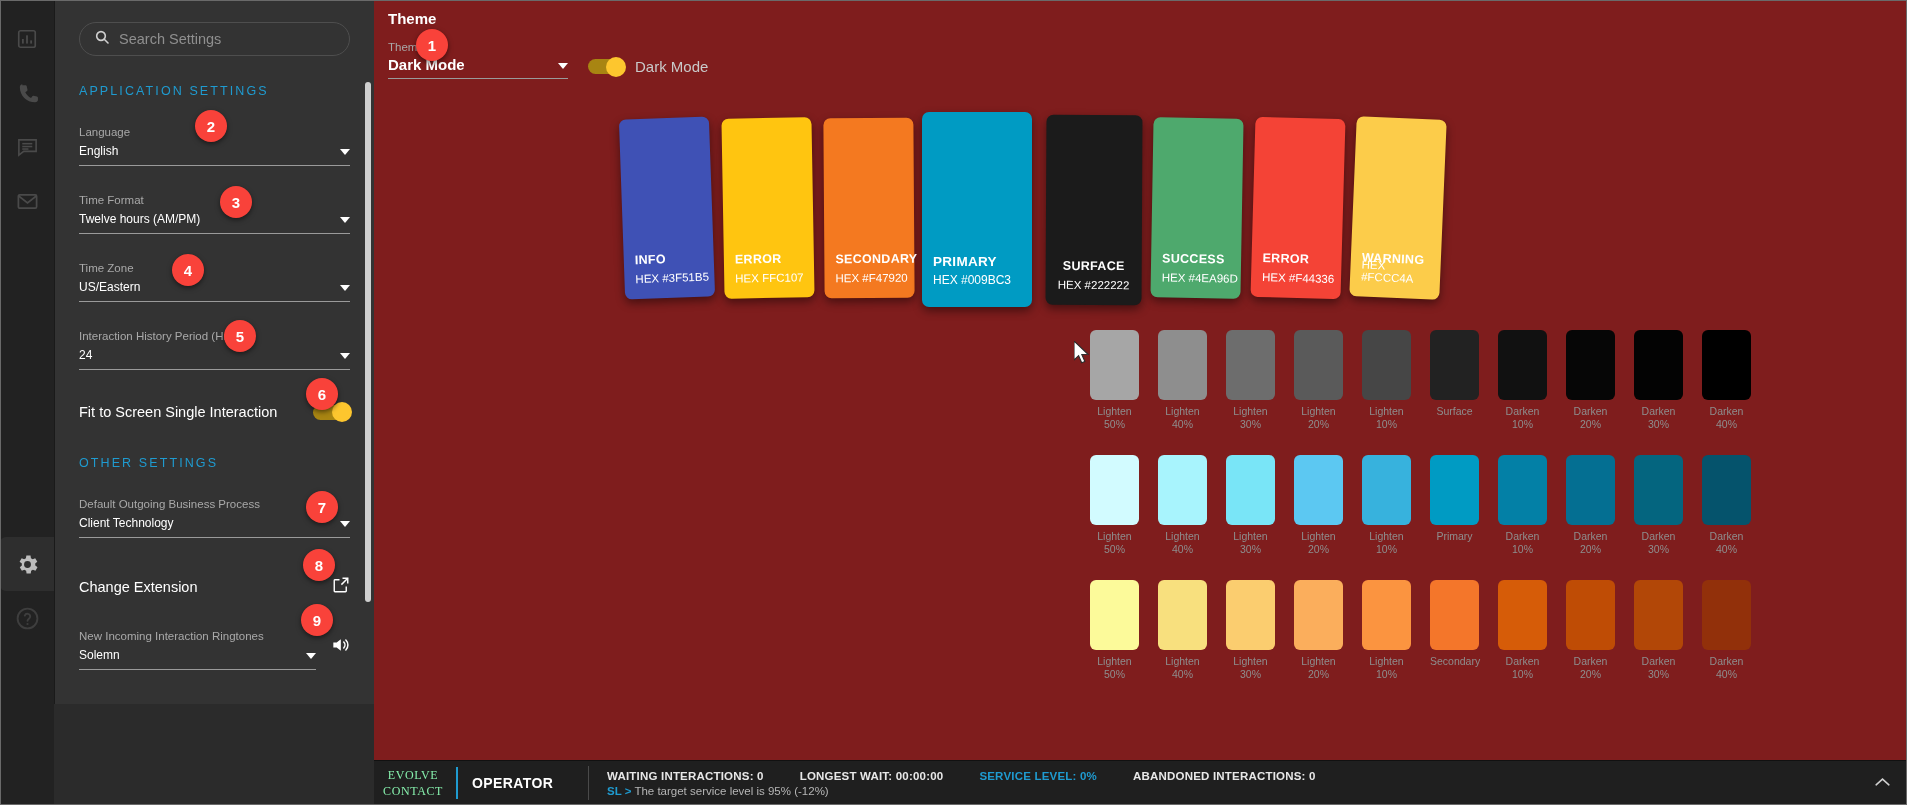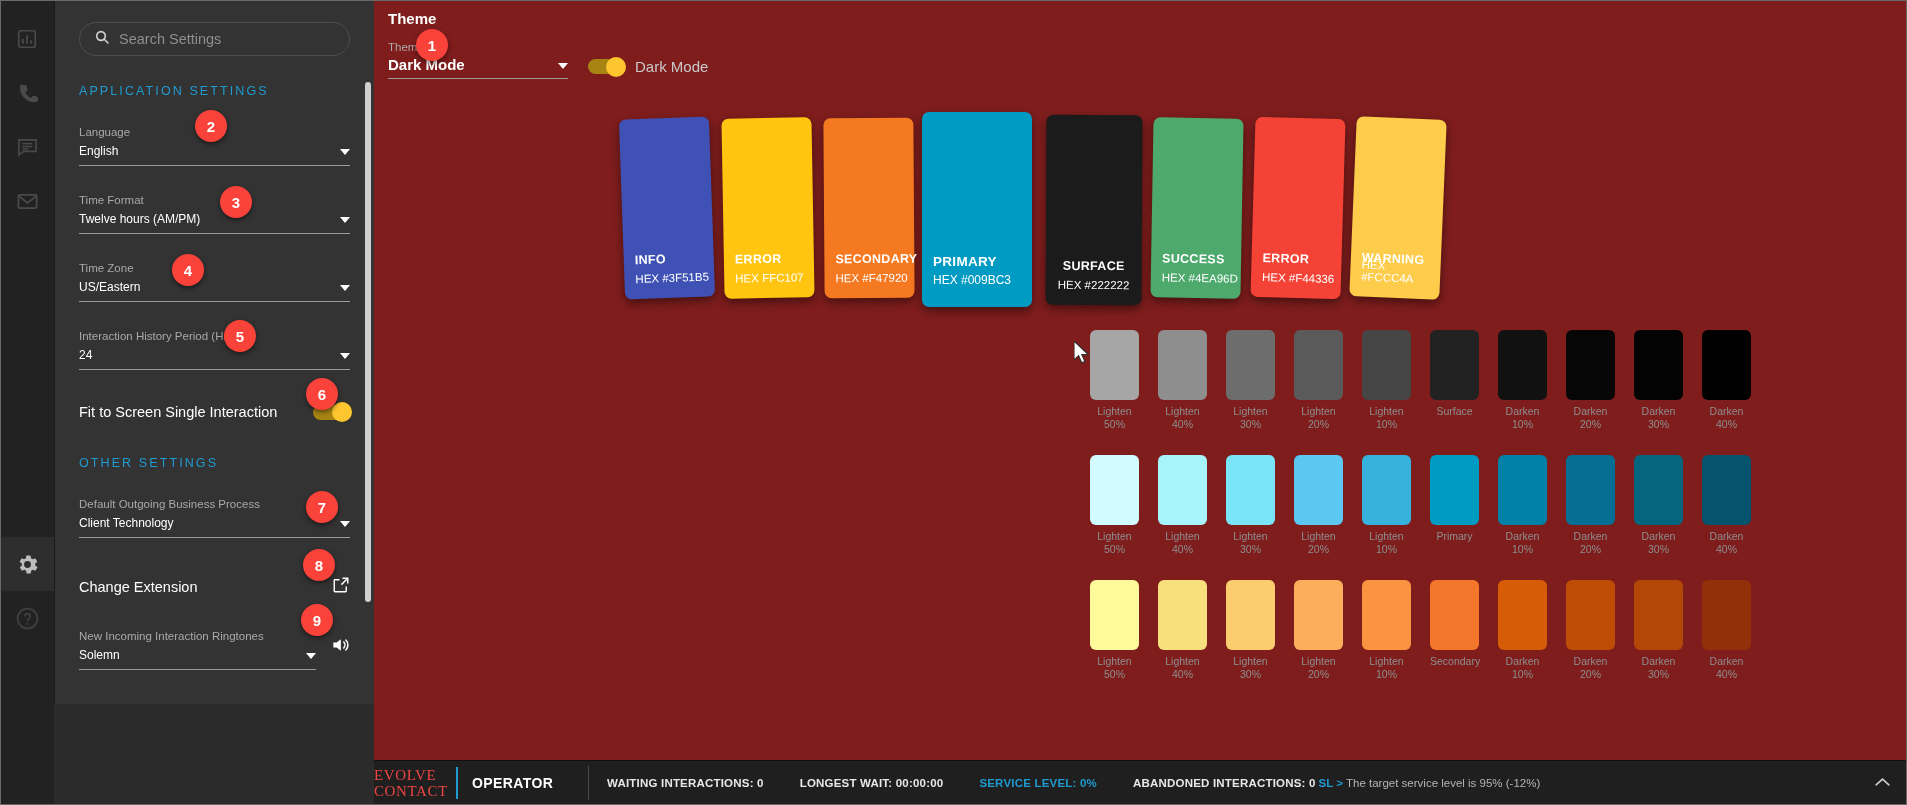--- a/index.html
+++ b/index.html
@@ -174,28 +174,28 @@
   .cursor { position: absolute; left: 700px; top: 341px; z-index: 20; }
 
   
   .statusbar {
     position: absolute; left: 374px; bottom: 0; right: 0;
     height: 45px; background: #1f1f1f;
     display: flex; align-items: center;
     border-top: 1px solid #111;
   }
   .logo {
-    width: 78px; text-align: left; color: #ef4444;
-    font-family: "Liberation Serif", serif; font-size: 15px; line-height: 16px;
+    width: 78px; text-align: center; color: #86efac;
+    font-family: "Liberation Serif", serif; font-size: 12px; line-height: 16px;
     letter-spacing: .6px;
   }
   .vdiv { width: 2px; height: 32px; background: #1f9bd0; margin: 0 14px 0 4px; }
   .operator { color: #ffffff; font-size: 14px; font-weight: bold; letter-spacing: .4px; width: 110px; }
   .vdiv2 { width: 1px; height: 34px; background: #4a4a4a; margin: 0 18px 0 6px; }
-  .metrics { display: flex; flex-direction: row; gap: 3px; }
+  .metrics { display: flex; flex-direction: column; gap: 3px; }
   .metrics-top { display: flex; align-items: center; gap: 36px; }
   .metric { color: #e8e8e8; font-size: 11.5px; letter-spacing: .2px; font-weight: bold; }
   .metric.teal { color: #1f9bd0; }
   .metrics-bot { font-size: 11.5px; color: #b5b5b5; }
   .metrics-bot .sl { color: #1f9bd0; font-weight: bold; }
   .chev-up { margin-left: auto; margin-right: 16px; color: #cfcfcf; }
 
   
   .marker {
     position: absolute; width: 32px; height: 32px; border-radius: 50%;

